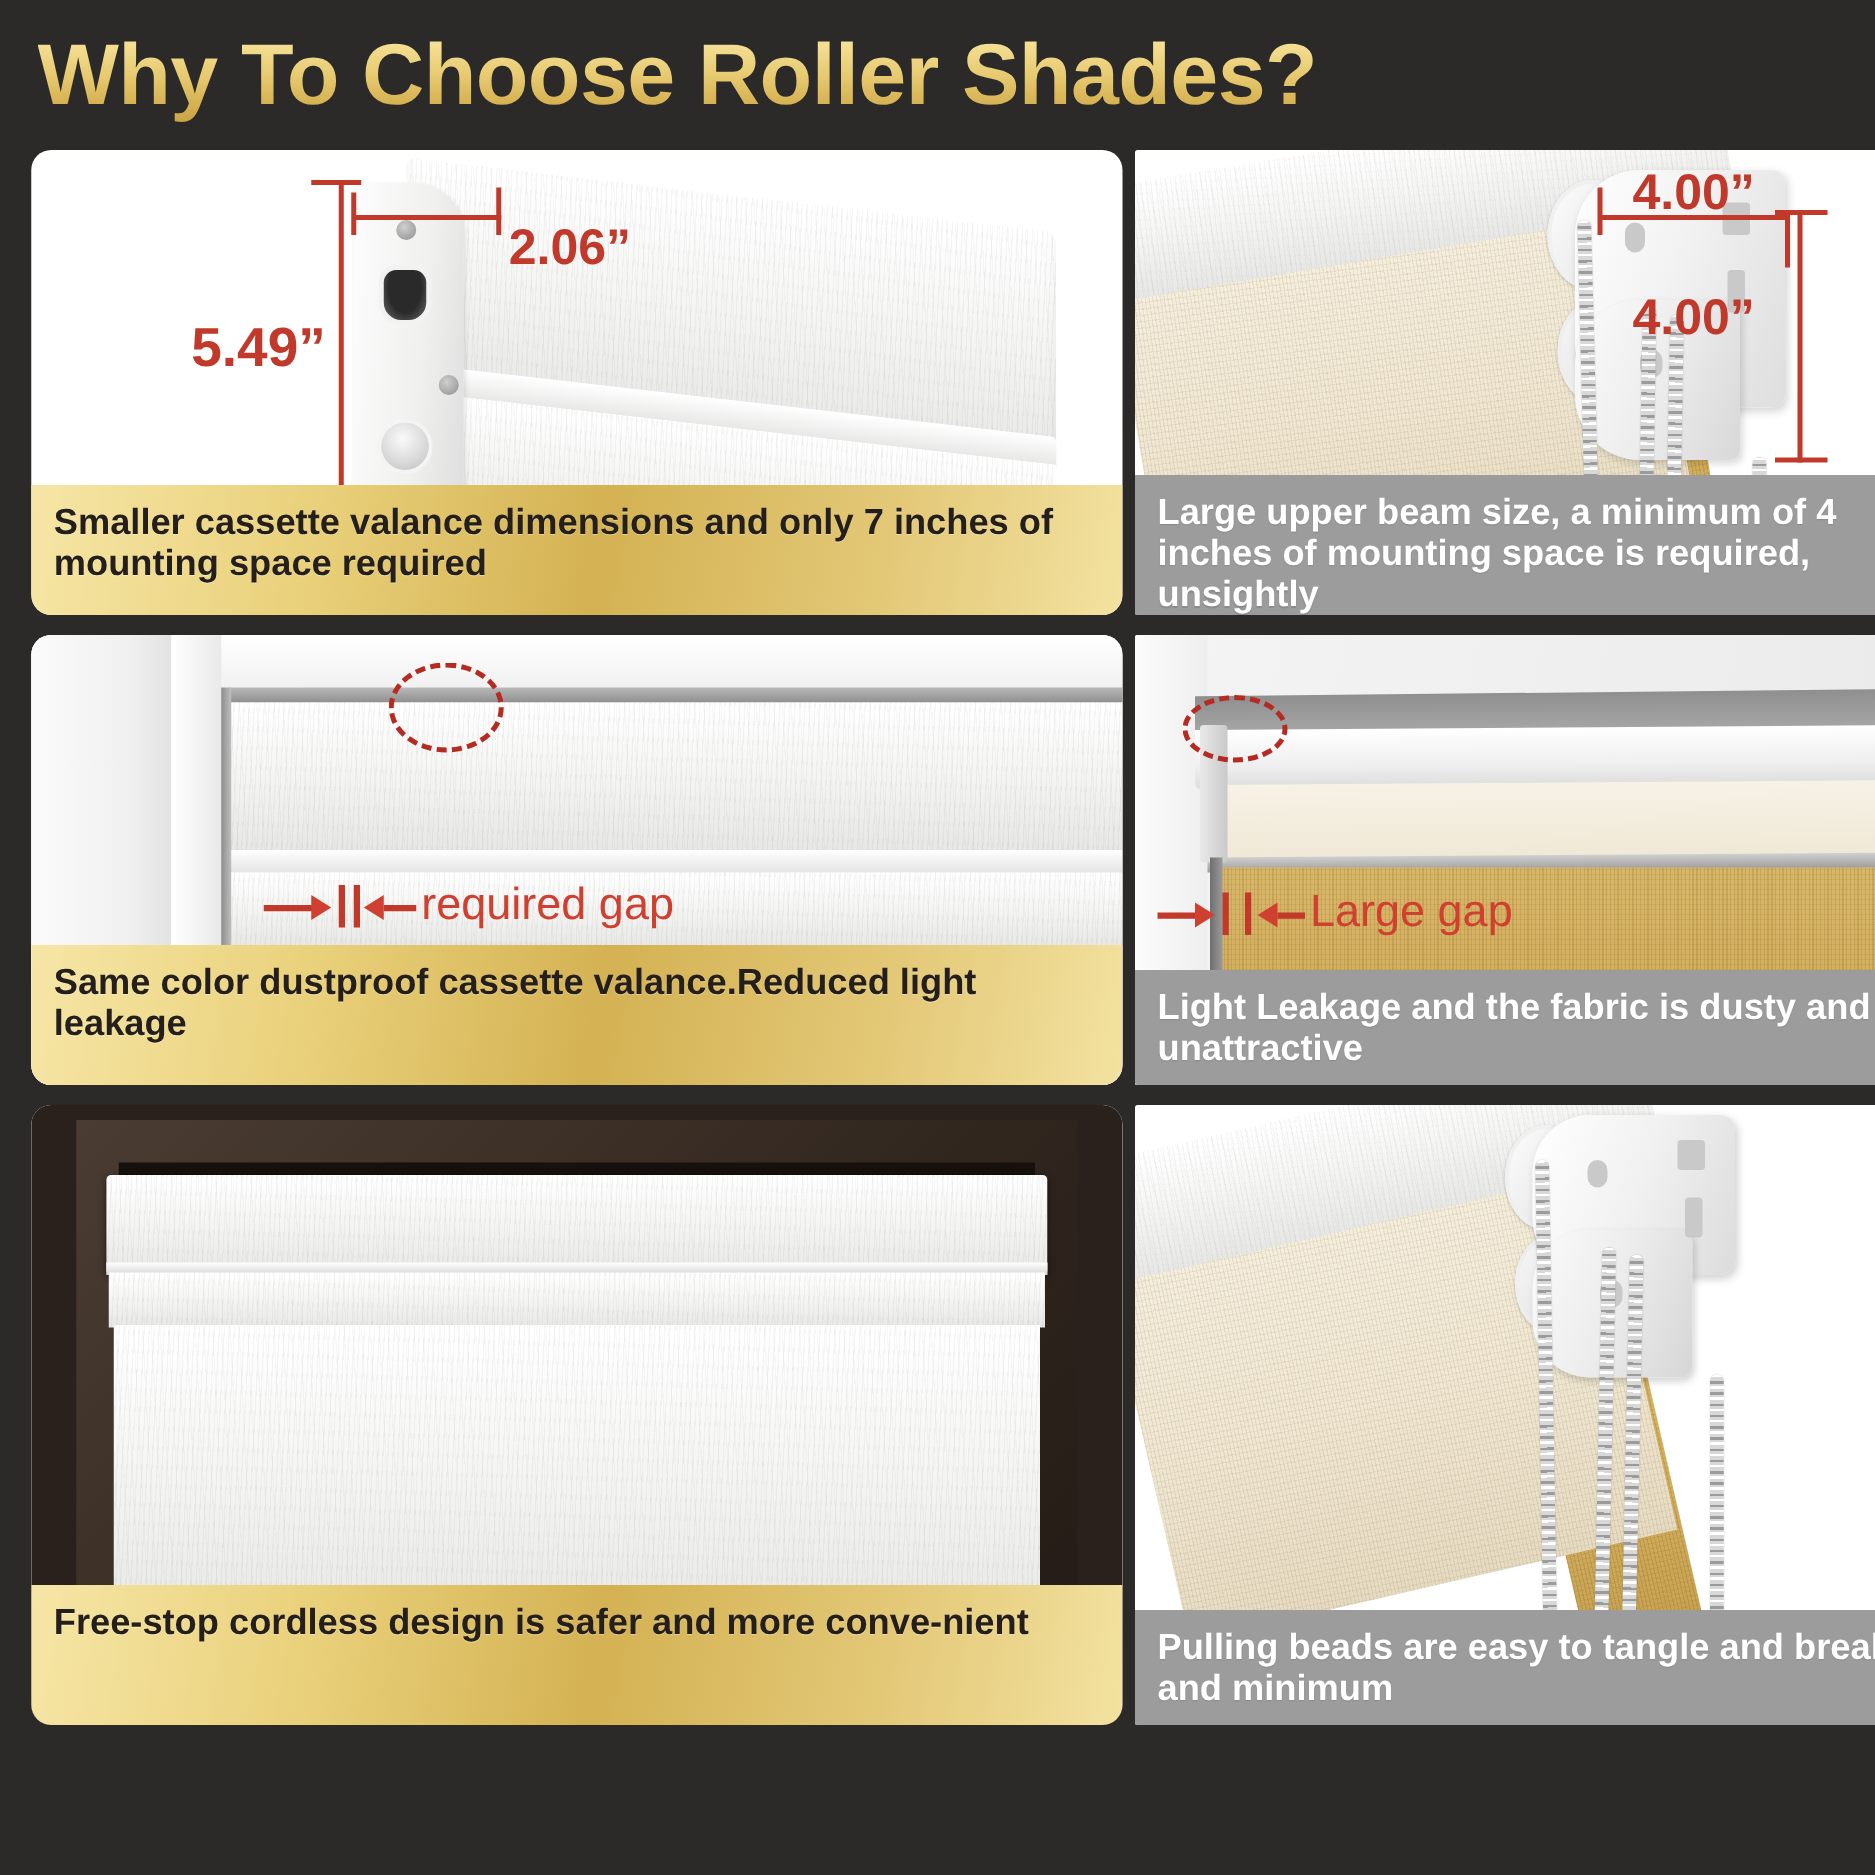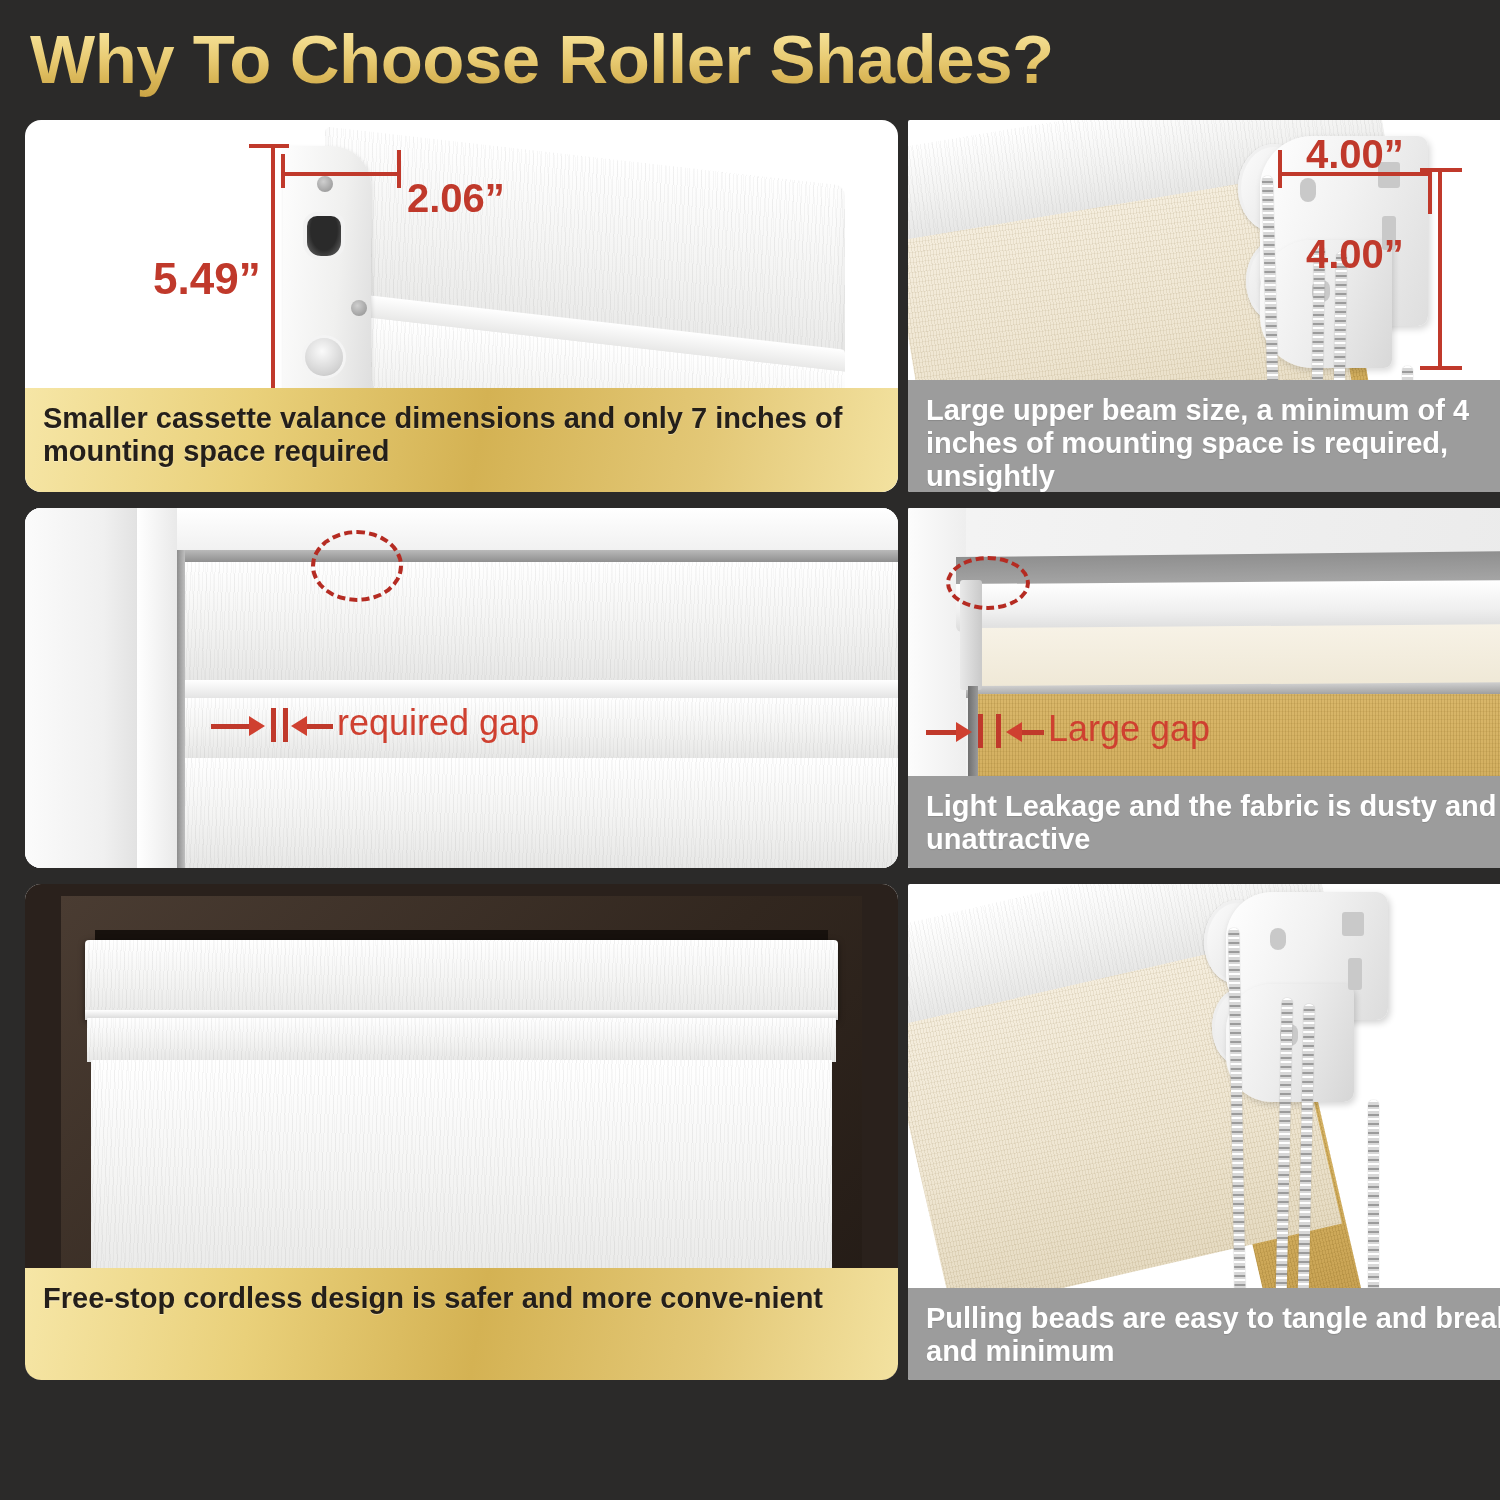--- a/index.html
+++ b/index.html
@@ -335,20 +335,21 @@
     <div class="dcircle" style="left:286px;top:22px;width:92px;height:72px;"></div>
 
     <div class="dline" style="left:186px;top:216px;width:42px;height:5px;"></div>
     <div style="position:absolute;left:224px;top:208px;width:0;height:0;border-top:10px solid transparent;border-bottom:10px solid transparent;border-left:16px solid #cf4030;"></div>
     <div class="dline" style="left:246px;top:200px;width:5px;height:34px;"></div>
     <div class="dline" style="left:258px;top:200px;width:5px;height:34px;"></div>
     <div style="position:absolute;left:266px;top:208px;width:0;height:0;border-top:10px solid transparent;border-bottom:10px solid transparent;border-right:16px solid #cf4030;"></div>
     <div class="dline" style="left:282px;top:216px;width:26px;height:5px;"></div>
     <div class="gaplbl" style="left:312px;top:194px;font-size:36px;">required gap</div>
   </div>
+  <div class="cap gold h3">Same color dustproof cassette valance.Reduced light leakage</div>
 </div>
 
 <div class="panel right cR r2">
   <div class="stage">
     <div class="p4-wall"></div>
     <div class="p4-jamb"></div>
     <div class="p4-topdark"></div>
     <div class="p4-beam"></div>
     <div class="p4-cream"></div>
     <div class="p4-rail"></div>

